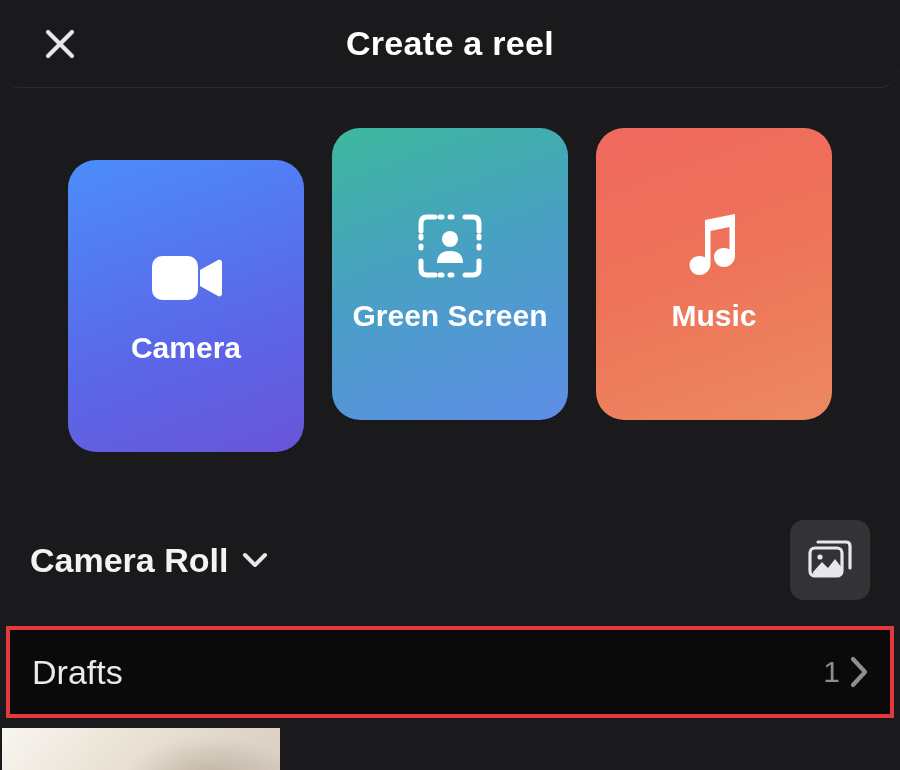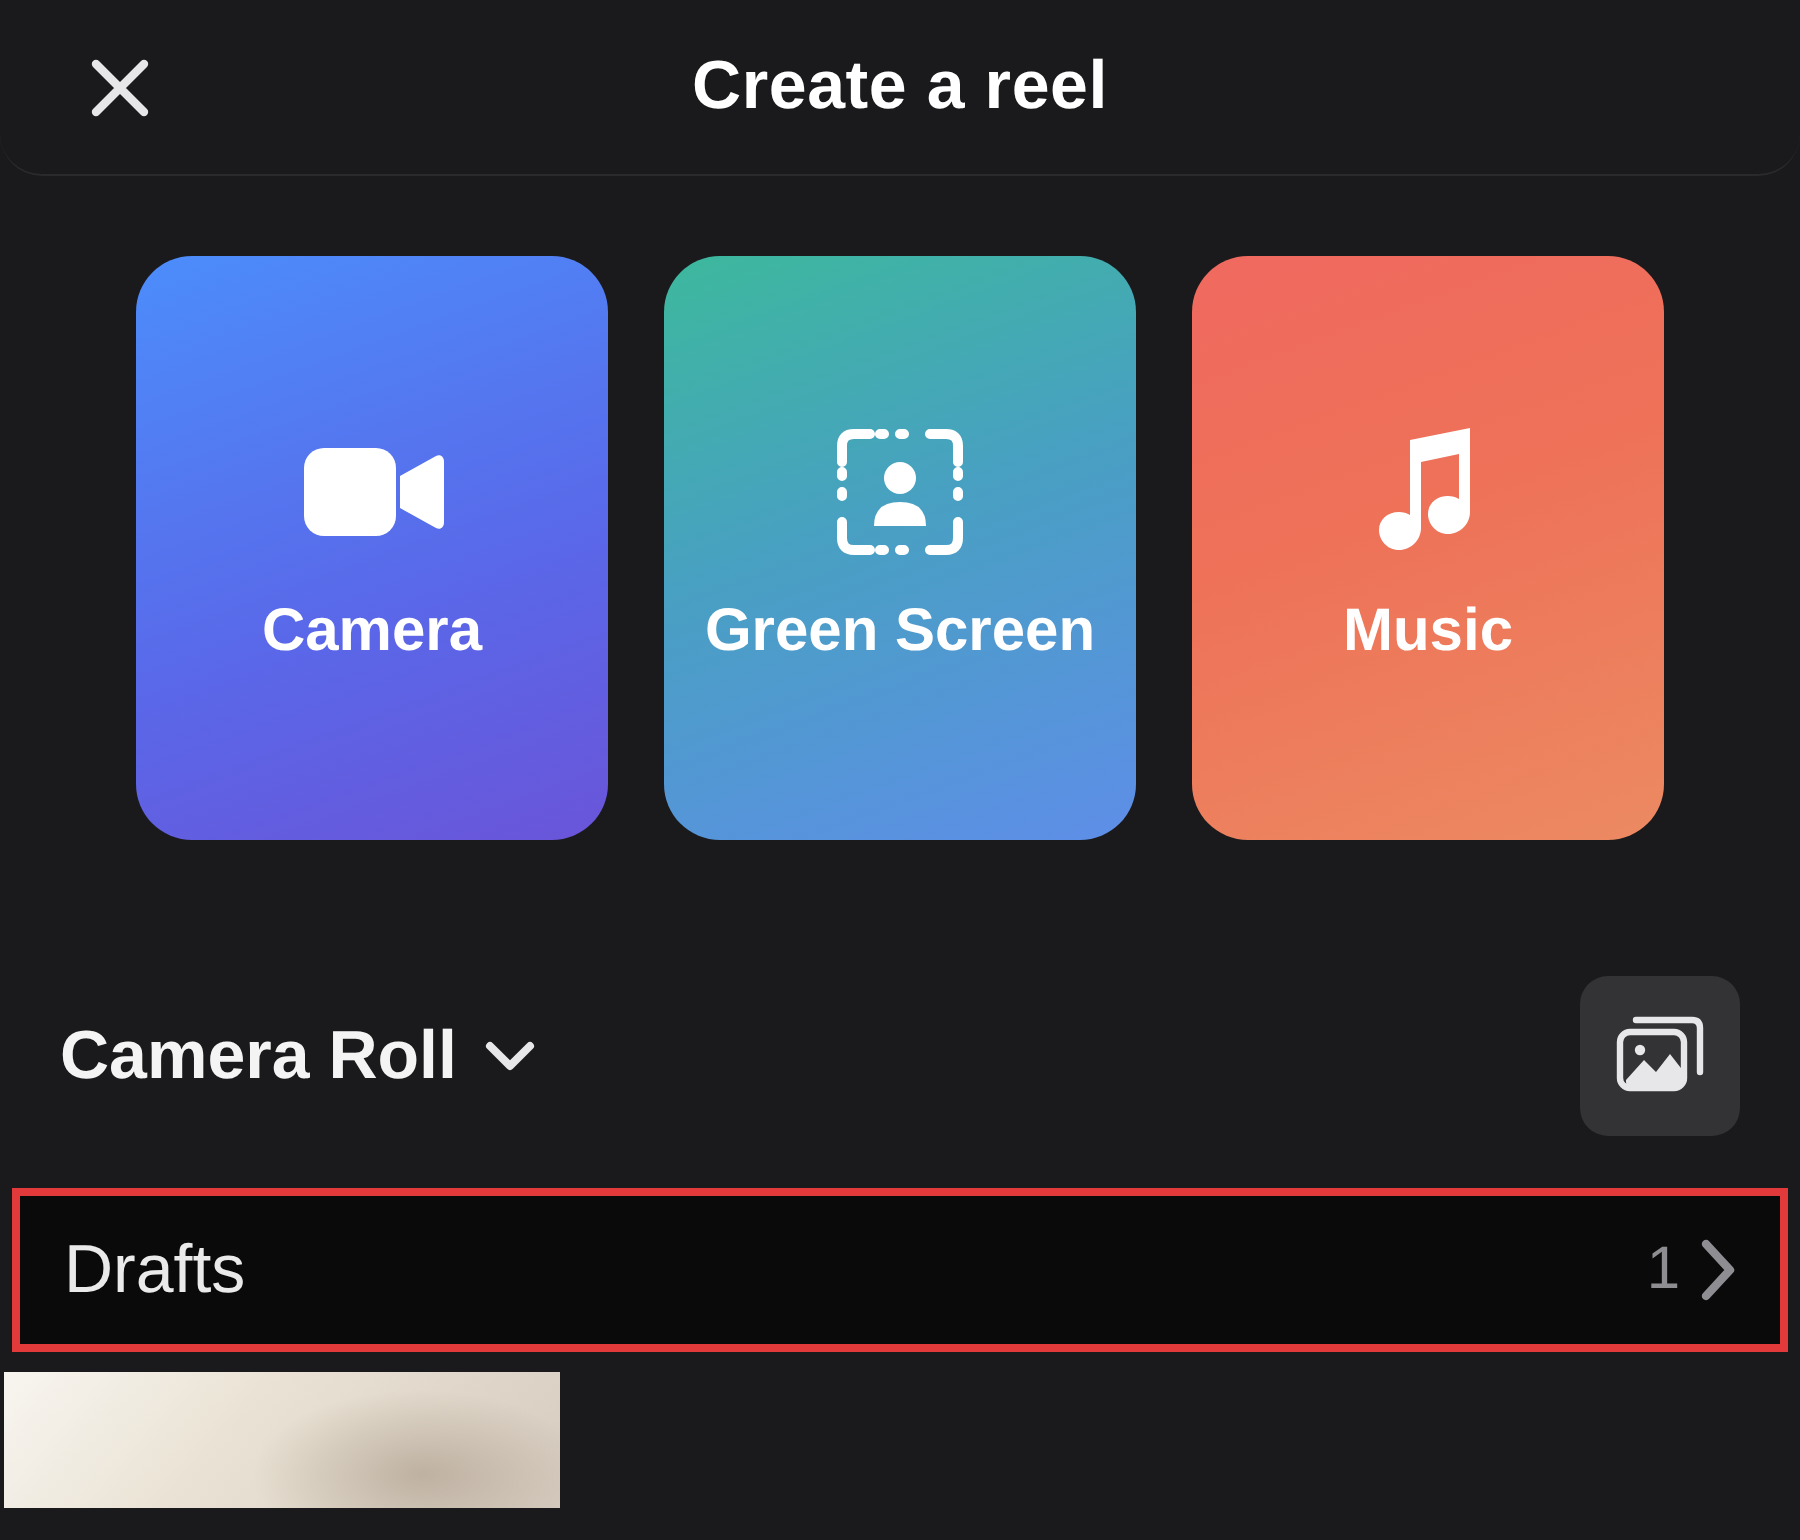--- a/index.html
+++ b/index.html
@@ -53,20 +53,21 @@
       border-radius: 28px;
       display: flex;
       flex-direction: column;
       align-items: center;
       justify-content: center;
       gap: 22px;
       cursor: pointer;
     }
     .card-camera {
       background: linear-gradient(160deg, #4c8dfb 0%, #5a67e8 60%, #6a55d9 100%);
+      margin-top: 32px;
     }
     .card-music {
       background: linear-gradient(160deg, #f0695f 0%, #ee7258 45%, #ec8a62 100%);
     }
     .card-green {
       background: linear-gradient(160deg, #3db89d 0%, #48a0c2 45%, #5e8ee8 100%);
     }
     .card-icon {
       height: 62px;
       display: flex;
@@ -109,21 +110,21 @@
     }
     .drafts-row {
       display: flex;
       align-items: center;
       justify-content: space-between;
       margin: 8px 6px 0 6px;
       padding: 20px 20px 20px 22px;
       background: #0a0a0b;
       border: 4px solid #e23a3a;
       cursor: pointer;
-      height: 82px;
+      height: 92px;
     }
     .drafts-label {
       font-size: 34px;
       font-weight: 500;
       color: #eaeaeb;
     }
     .drafts-right {
       display: flex;
       align-items: center;
       gap: 8px;

